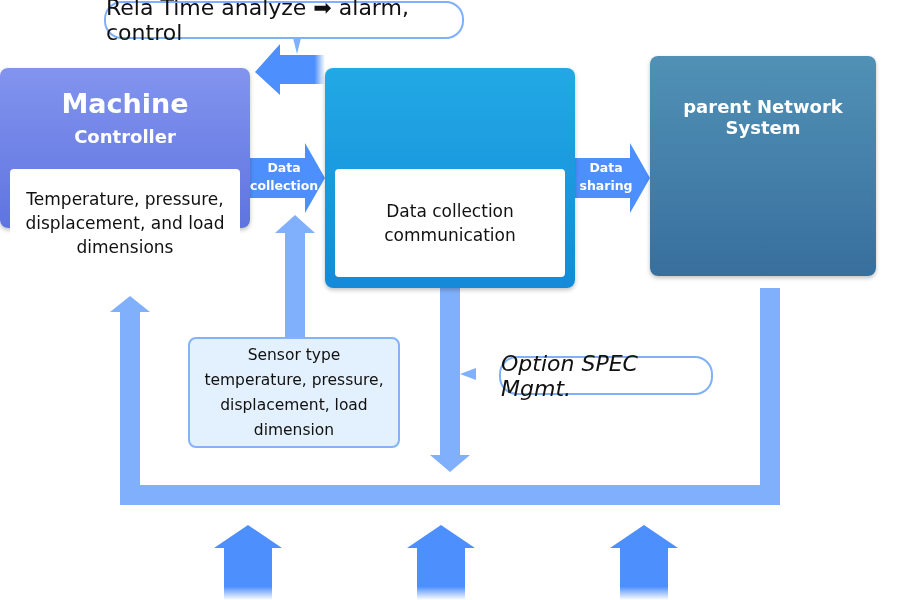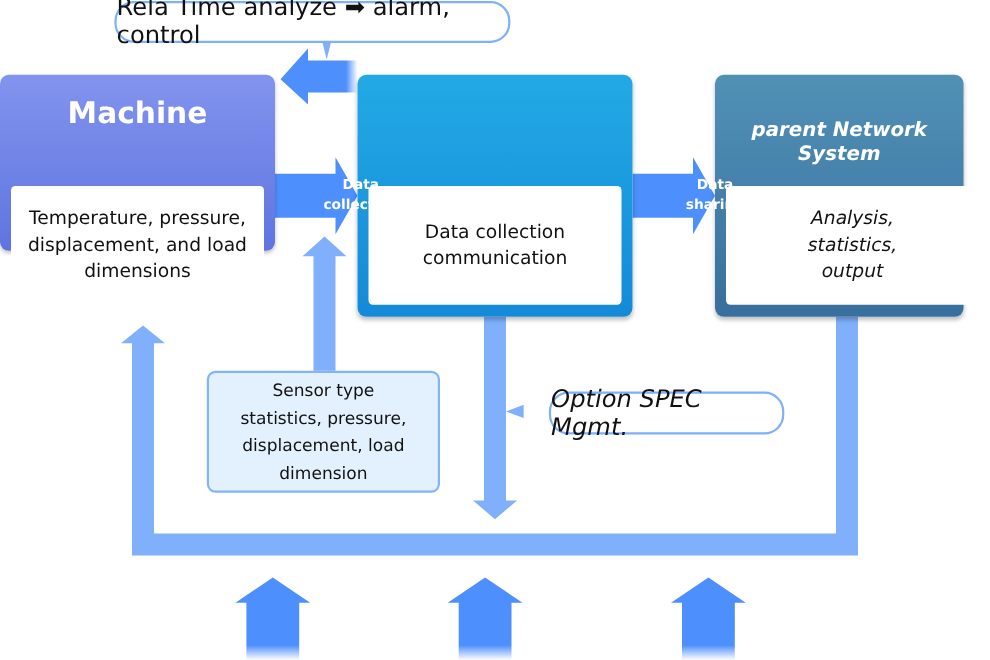--- a/index.html
+++ b/index.html
@@ -5,36 +5,36 @@
   html, body { margin: 0; padding: 0; background: #ffffff; }
   body { width: 900px; height: 600px; position: relative; overflow: hidden;
          font-family: "DejaVu Sans", "Liberation Sans", sans-serif; }
   svg.bg { position: absolute; left: 0; top: 0; }
 
   .block { position: absolute; border-radius: 8px; box-shadow: 0 2px 4px rgba(0,0,0,0.25); }
   .block-machine { left: 0; top: 68px; width: 250px; height: 160px;
     background: linear-gradient(#8294ee, #5f74e0); }
   .block-micom { left: 325px; top: 68px; width: 250px; height: 220px;
     background: linear-gradient(#22a9e5, #148ad8); }
-  .block-parent { left: 650px; top: 68px; width: 226px; height: 220px;
-    background: linear-gradient(#5191b6, #386f9d); font-style: italic; }
+  .block-parent { left: 650px; top: 56px; width: 226px; height: 220px;
+    background: linear-gradient(#5191b6, #386f9d); }
 
   .title { position: absolute; left: 0; width: 100%; text-align: center; color: #fff; font-weight: bold; }
   .inner { position: absolute; left: 10px; top: 101px; width: 230px; height: 108px;
     background: #fff; border-radius: 4px; display: flex; align-items: center; justify-content: center;
     text-align: center; color: #111; font-size: 17px; line-height: 24px; white-space: pre-line; }
 
   .bubble { position: absolute; background: #fff; border: 2px solid #7fb0fb; border-radius: 18px;
     color: #111; font-size: 22px; display: flex; align-items: center; justify-content: center; }
   .sensor { position: absolute; left: 188px; top: 337px; width: 208px; height: 107px;
     background: #e3f0fd; border: 2px solid #82b4f7; border-radius: 8px;
     text-align: center; font-size: 15.5px; line-height: 25px; color: #111; white-space: pre-line;
     display: flex; align-items: center; justify-content: center; }
   .arrow-label { position: absolute; color: #fff; font-weight: bold; font-size: 12.5px;
-    text-align: center; line-height: 18px; white-space: pre-line; padding-left: 44px; }
+    text-align: center; line-height: 18px; white-space: pre-line; }
 </style>
 </head>
 <body>
 
 <svg class="bg" width="900" height="600" viewBox="0 0 900 600">
   <defs>
     <linearGradient id="fadeLeft" x1="0" y1="0" x2="1" y2="0">
       <stop offset="0" stop-color="#4d8ffc"></stop>
       <stop offset="0.85" stop-color="#4d8ffc"></stop>
       <stop offset="1" stop-color="#4d8ffc" stop-opacity="0"></stop>
@@ -65,42 +65,40 @@
 
   <path d="M460 374 L476 368 L476 380 Z" fill="#7fb0fb"></path>
 </svg>
 
 <div class="bubble" style="left:104px; top:1px; width:356px; height:34px;">
   <span>Rela Time analyze ➡ alarm, control</span>
 </div>
 
 <div class="block block-machine">
   <div class="title" style="top:20px; font-size:27px;">Machine</div>
+  <div class="title" style="top:58px; font-size:18px;">Controller</div>
   <div class="inner">Temperature, pressure,
 displacement, and load
 dimensions</div>
 </div>
 
 <div class="block block-micom">
   <div class="inner">Data collection
 communication</div>
 </div>
 
 <div class="block block-parent">
   <div class="title" style="top:40px; font-size:18px;">parent Network System</div>
-  <div class="inner">Analysis,
-statistics,
-output</div>
 </div>
 
 <div class="arrow-label" style="left:250px; top:159px; width:68px;">Data
 collection</div>
 <div class="arrow-label" style="left:575px; top:159px; width:62px;">Data
 sharing</div>
 
 <div class="sensor">Sensor type
-statistics, pressure,
+temperature, pressure,
 displacement, load
 dimension</div>
 
 <div class="bubble" style="left:499px; top:356px; width:210px; height:35px;font-style:italic;">
   <span>Option SPEC Mgmt.</span>
 </div>
 
 </body></html>

